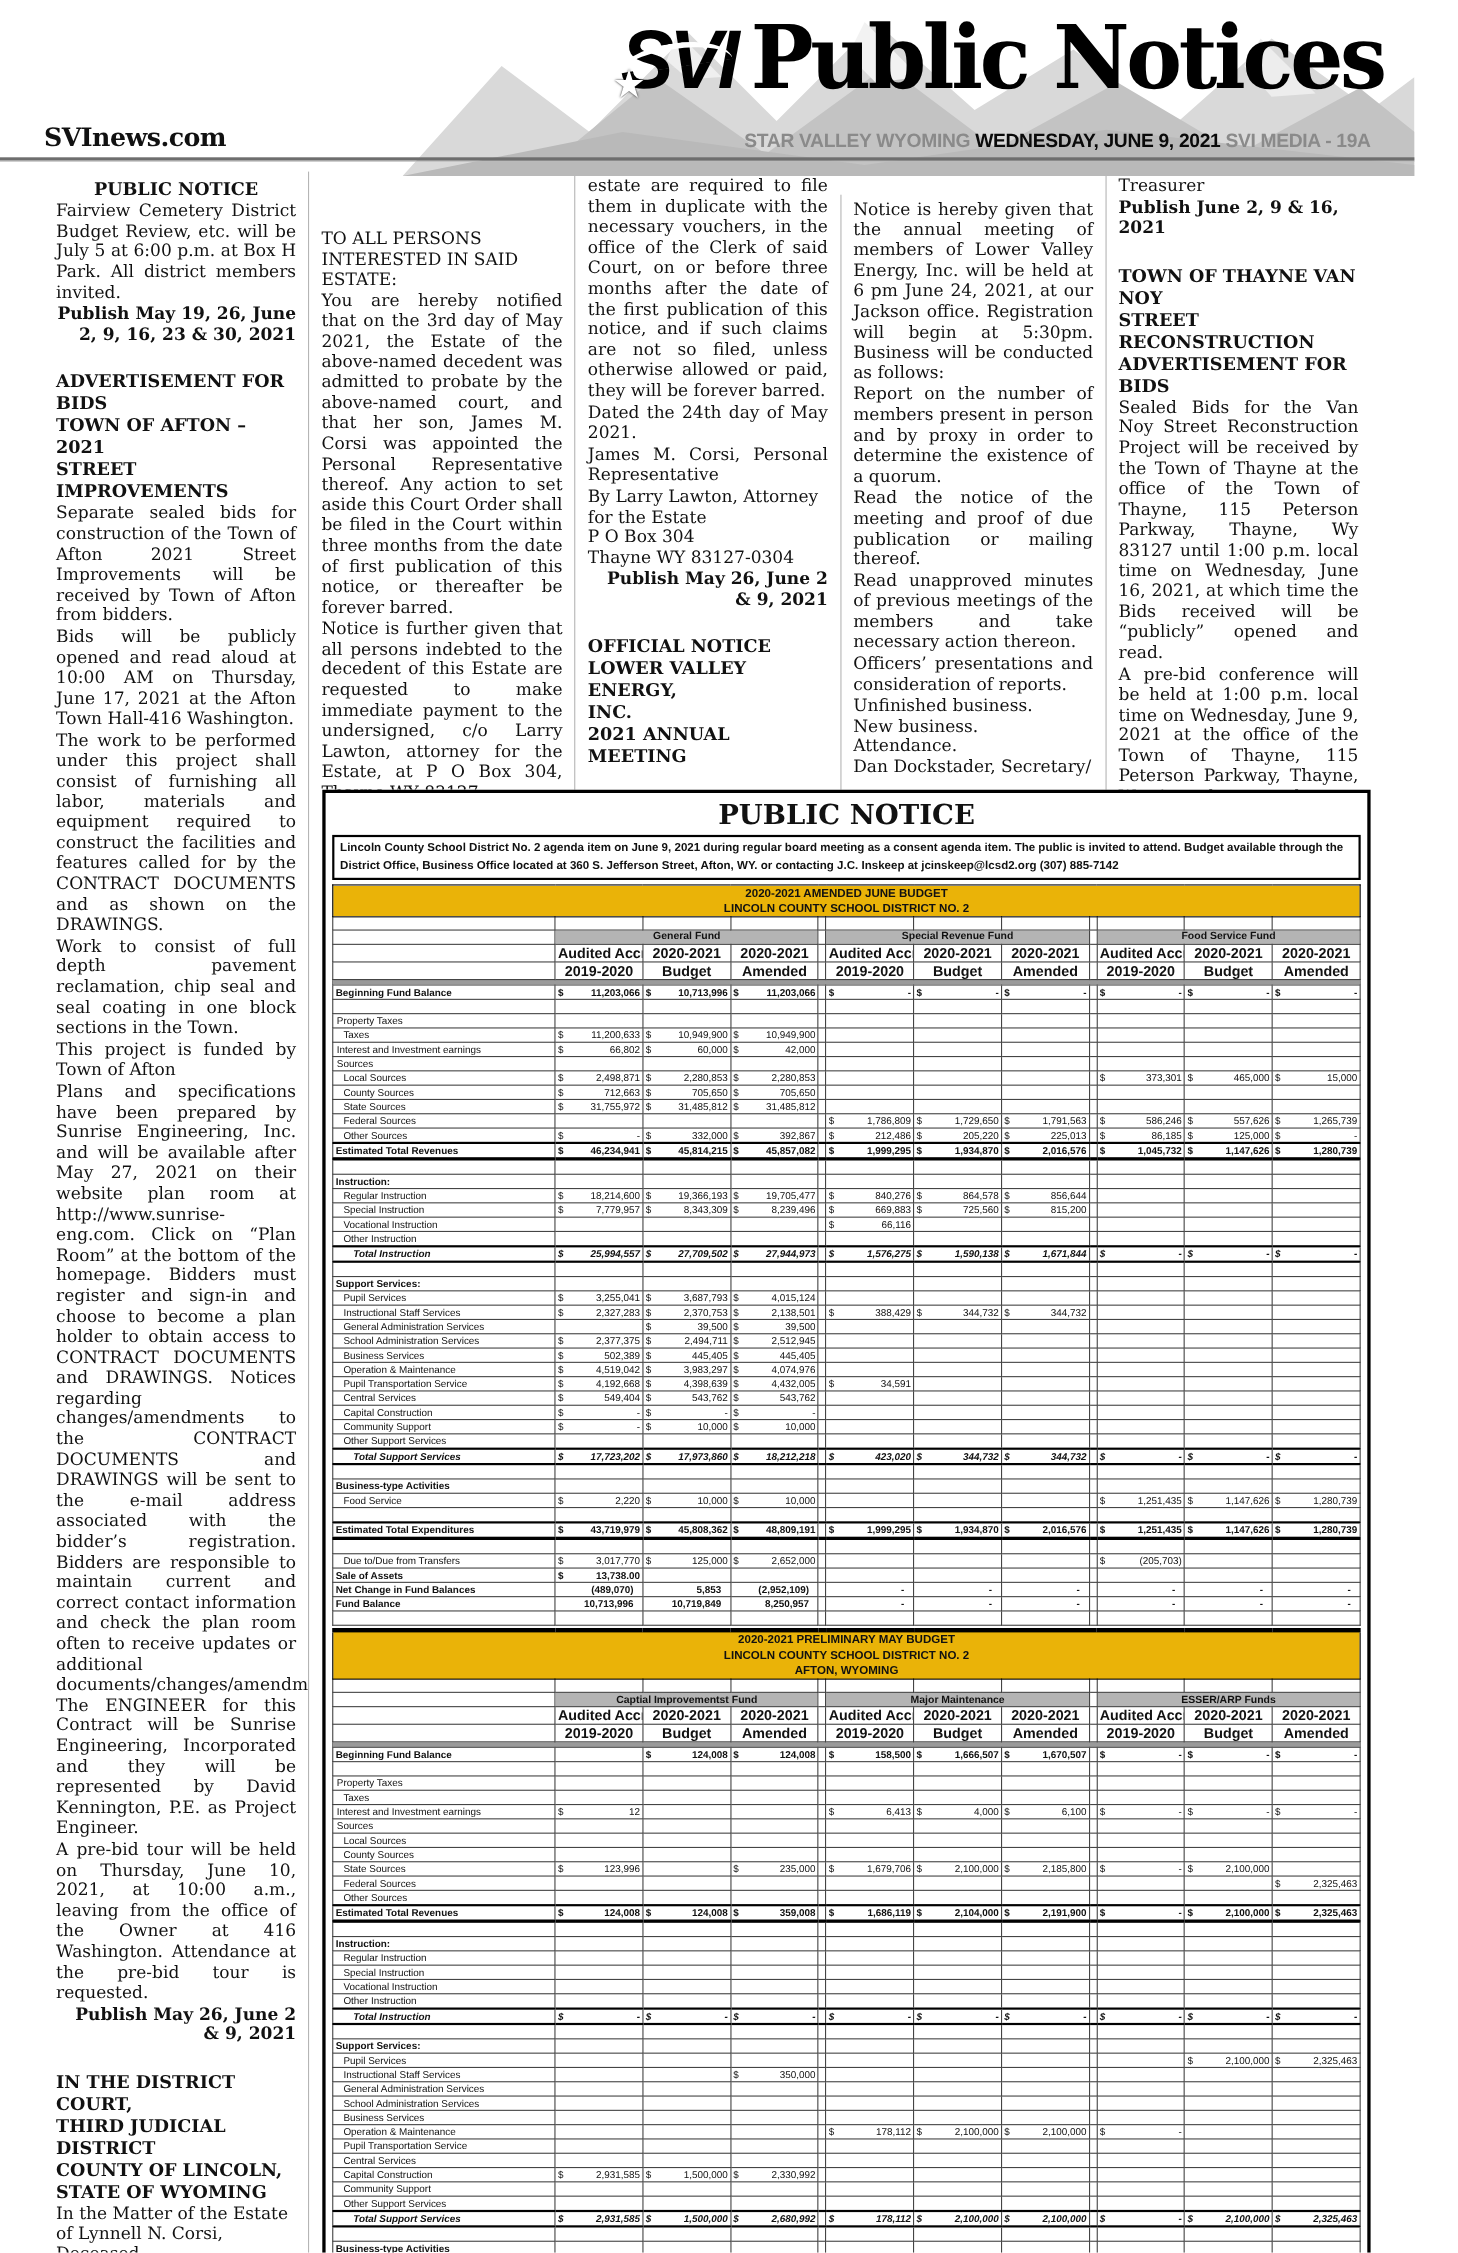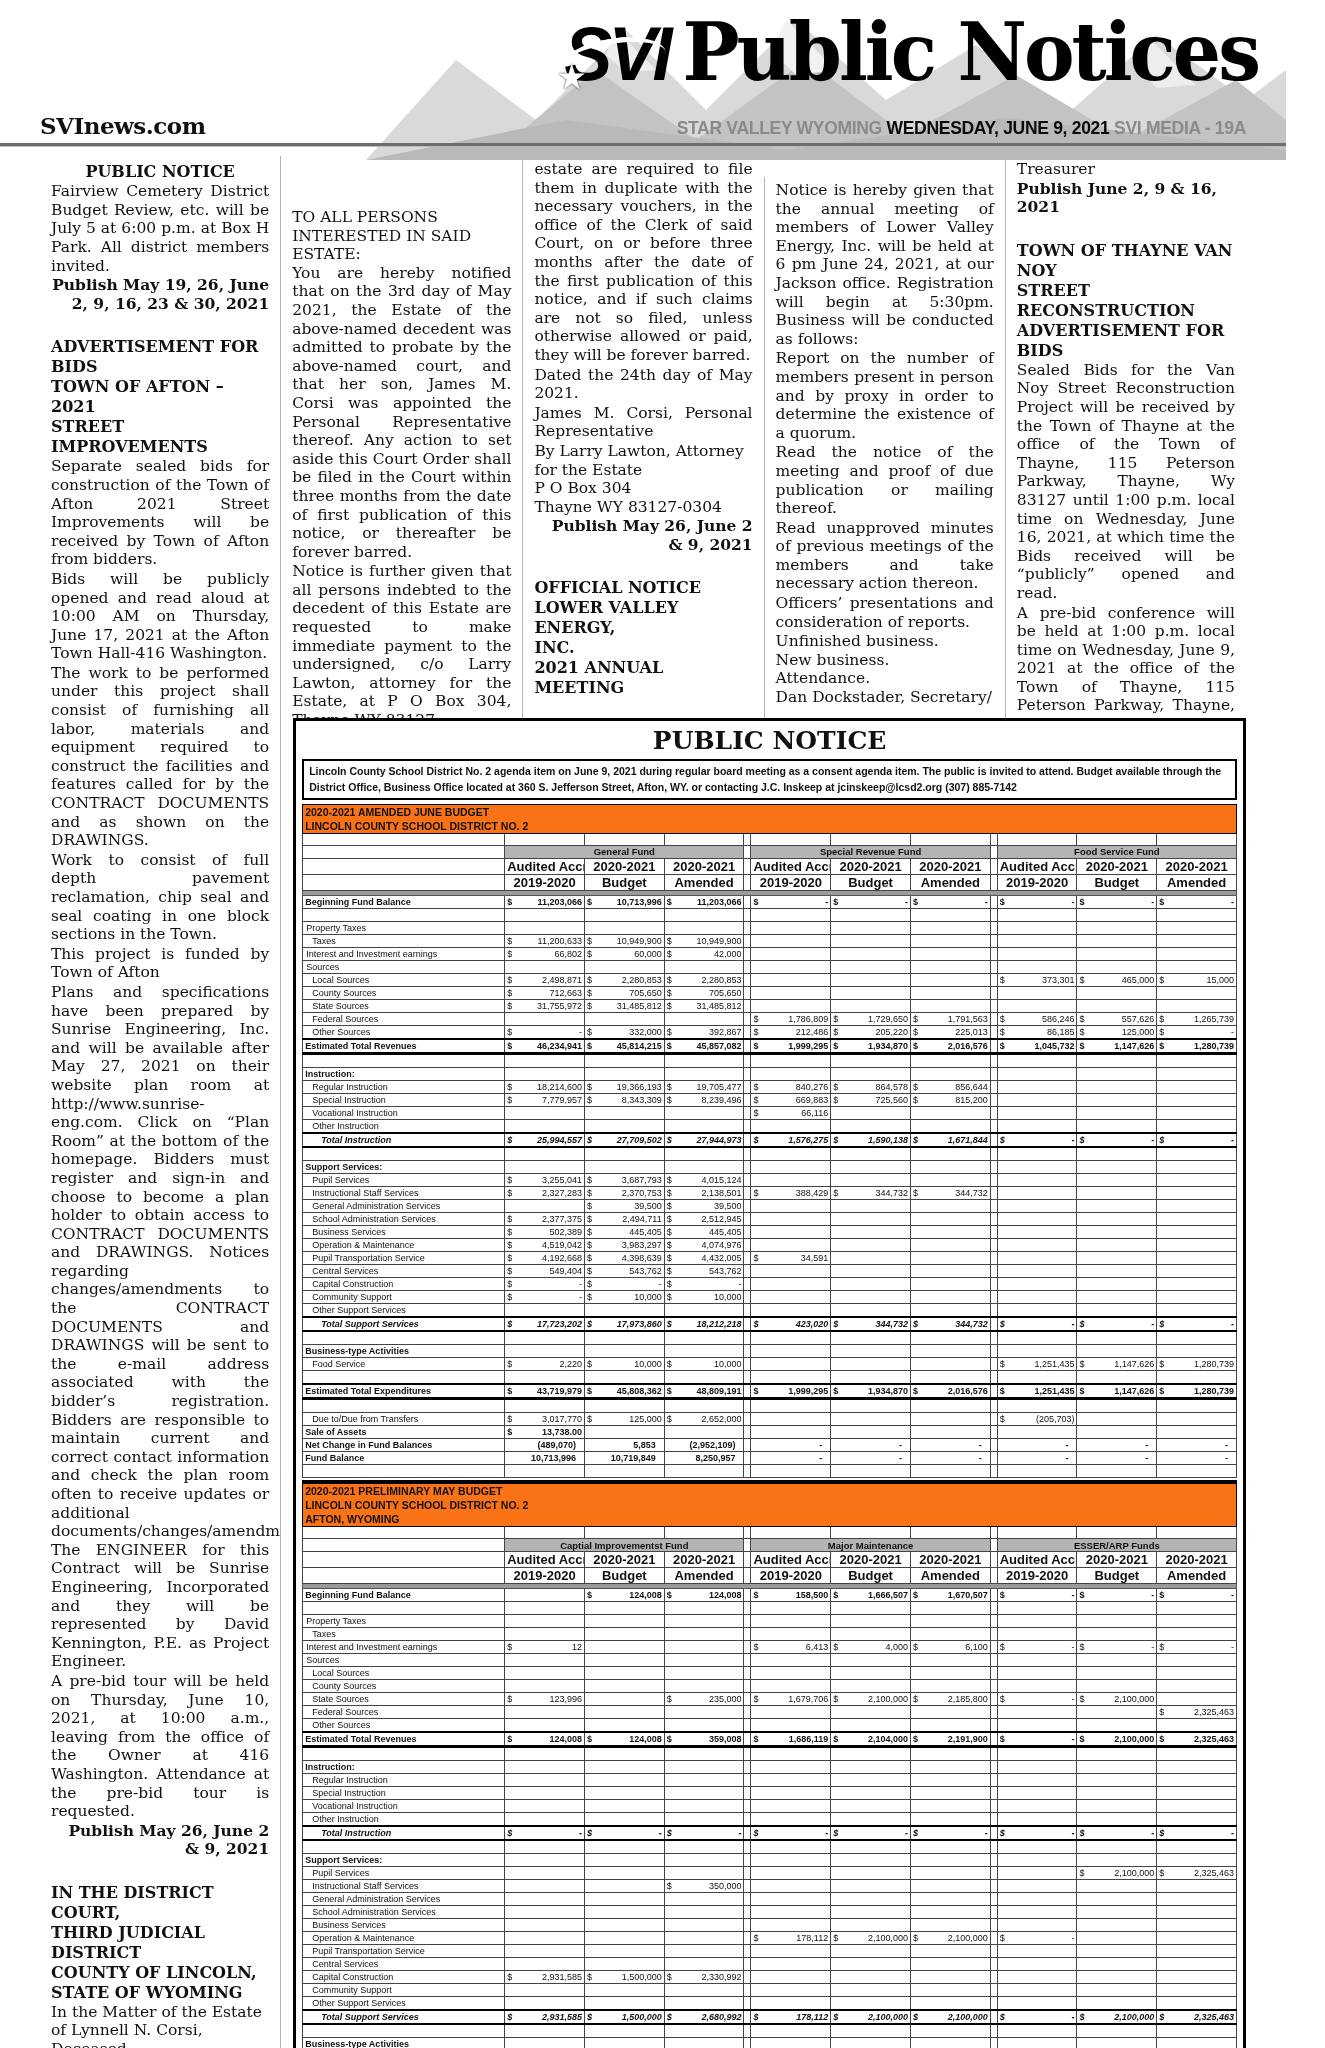--- a/index.html
+++ b/index.html
@@ -46,21 +46,21 @@
       border-bottom:6px solid #000;padding:4px 6px 2px 6px;background:#fff;}
   #pn-title{font-family:"DejaVu Serif",serif;font-weight:bold;text-align:center;font-size:25px;
       margin:1px 0 4px 0;}
   #intro-box{border:2px solid #000;font-family:"Liberation Sans",sans-serif;font-weight:bold;
       font-size:10.5px;line-height:1.55;padding:2px 5px;margin-bottom:4px;}
   table.bt{width:100%;border-collapse:collapse;table-layout:fixed;
       font-family:"Liberation Sans",sans-serif;font-size:9px;margin-bottom:2px;}
   table.bt td{border:1px solid #444;height:12px;padding:0 2px;overflow:hidden;white-space:nowrap;}
   table.bt col.cl{width:202px;}
   table.bt col.cg{width:7px;}
-  td.banner{background:#f97316;border:1px solid #000 !important;font-weight:bold;
+  td.banner{background:#eab308;border:1px solid #000 !important;font-weight:bold;text-align:center;
       font-size:10.5px;line-height:1.35;padding:2px 0;}
   td.banner.heavy{border-top:4px solid #000 !important;}
   tr.pre td{height:11px;}
   td.ghead{background:#b4b4b4;font-weight:bold;text-align:center;font-size:9.5px;}
   tr.sub td{font-weight:bold;text-align:center;font-size:13px;}
   tr.gband td{background:#9a9a9a;height:4px;border-color:#555;}
   td.num{ }
   td.num .wrap{display:flex;justify-content:space-between;}
   td.num .v{margin-left:auto;}
   td.num .c{width:100%;text-align:right;padding-right:6px;}

